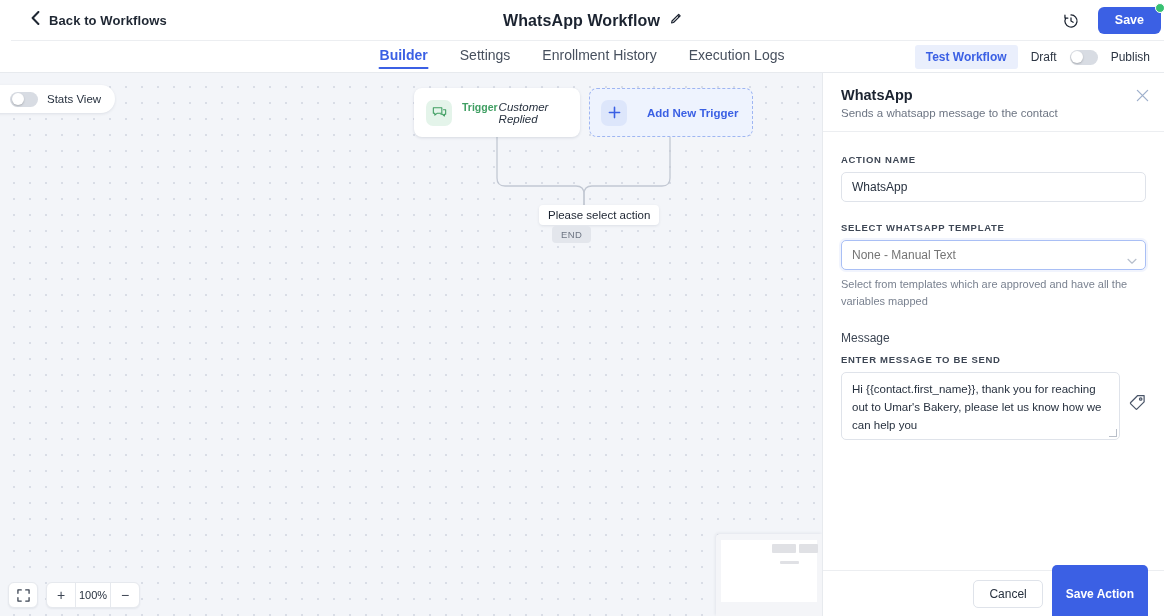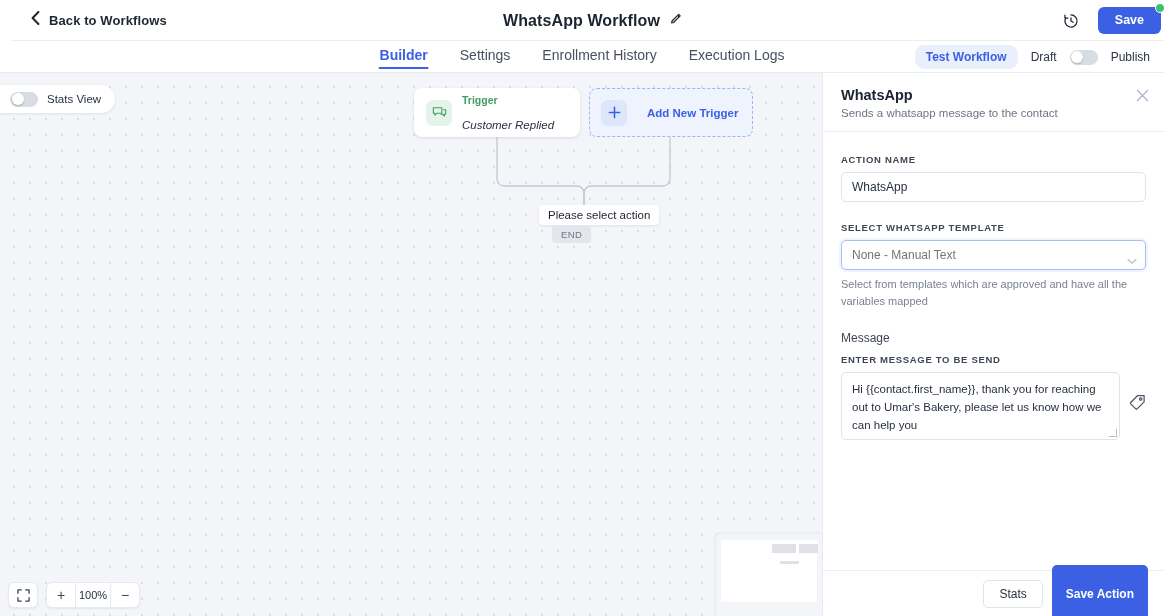--- a/index.html
+++ b/index.html
@@ -65,21 +65,21 @@
   .tab.active::after {
     content: ""; position: absolute; left: -1px; right: -1px; bottom: -6px;
     height: 2px; background: #3b60e4; border-radius: 2px;
   }
   .tabbar-right {
     position: absolute; right: 14px; top: 0; height: 32px;
     display: flex; align-items: center; gap: 13px;
   }
   .test-wf {
     background: #eaeffc; color: #3b60e4; font-size: 12px; font-weight: 600;
-    border: none; border-radius: 9px; padding: 5px 11px; cursor: pointer;
+    border: none; border-radius: 3px; padding: 5px 11px; cursor: pointer;
     font-family: inherit;
   }
   .pub-label { font-size: 12px; color: #2c3543; }
   .toggle {
     width: 28px; height: 15px; border-radius: 8px; background: #d8dce3;
     position: relative; cursor: pointer; flex: none;
   }
   .toggle .knob {
     position: absolute; left: 1.5px; top: 1.5px; width: 12px; height: 12px;
     border-radius: 50%; background: #fff; box-shadow: 0 1px 2px rgba(0,0,0,.22);
@@ -106,21 +106,21 @@
   .trigger-card {
     width: 166px; height: 49px; background: #fff; border-radius: 8px;
     box-shadow: 0 1px 3px rgba(25,40,70,.13);
     display: flex; align-items: center; gap: 10px; padding-left: 12px;
     cursor: pointer;
   }
   .trig-icon {
     width: 26px; height: 26px; border-radius: 7px; background: #e4f4ea;
     display: flex; align-items: center; justify-content: center; flex: none;
   }
-  .trig-texts { display: flex; flex-direction: column; gap: 13px; }
+  .trig-texts { display: flex; flex-direction: row; gap: 1px; }
   .trig-kind { font-size: 10.5px; color: #3f9e62; font-weight: 600; }
   .trig-name { font-size: 11.5px; color: #27313f; font-style: italic; }
   .add-trigger {
     width: 164px; height: 49px; border: 1.5px dashed #9fb6f2; border-radius: 8px;
     background: #eef3fe; display: flex; align-items: center; gap: 20px;
     padding-left: 11px; cursor: pointer;
   }
   .plus-box {
     width: 26px; height: 26px; border-radius: 7px; background: #dde6fb;
     display: flex; align-items: center; justify-content: center; flex: none;
@@ -394,18 +394,18 @@
         <span class="tag-icon-btn">
           <svg width="17" height="17" viewBox="0 0 18 18">
             <path d="M9.2 1.6H16v6.8l-7.4 7.4a1 1 0 0 1-1.4 0L1.8 10.4a1 1 0 0 1 0-1.4z" fill="none" stroke="#4a5568" stroke-width="1.3" stroke-linejoin="round"></path>
             <circle cx="12.4" cy="5.3" r="1.3" fill="none" stroke="#4a5568" stroke-width="1.3"></circle>
           </svg>
         </span>
       </div>
     </div>
 
     <div class="panel-foot">
-      <button class="btn-cancel"><span>Stats</span></button>
+      <button class="btn-cancel"><span>Cancel</span></button>
       <button class="btn-save-action"><span>Save Action</span></button>
     </div>
   </div>
 
 </div>
 
 </body></html>

